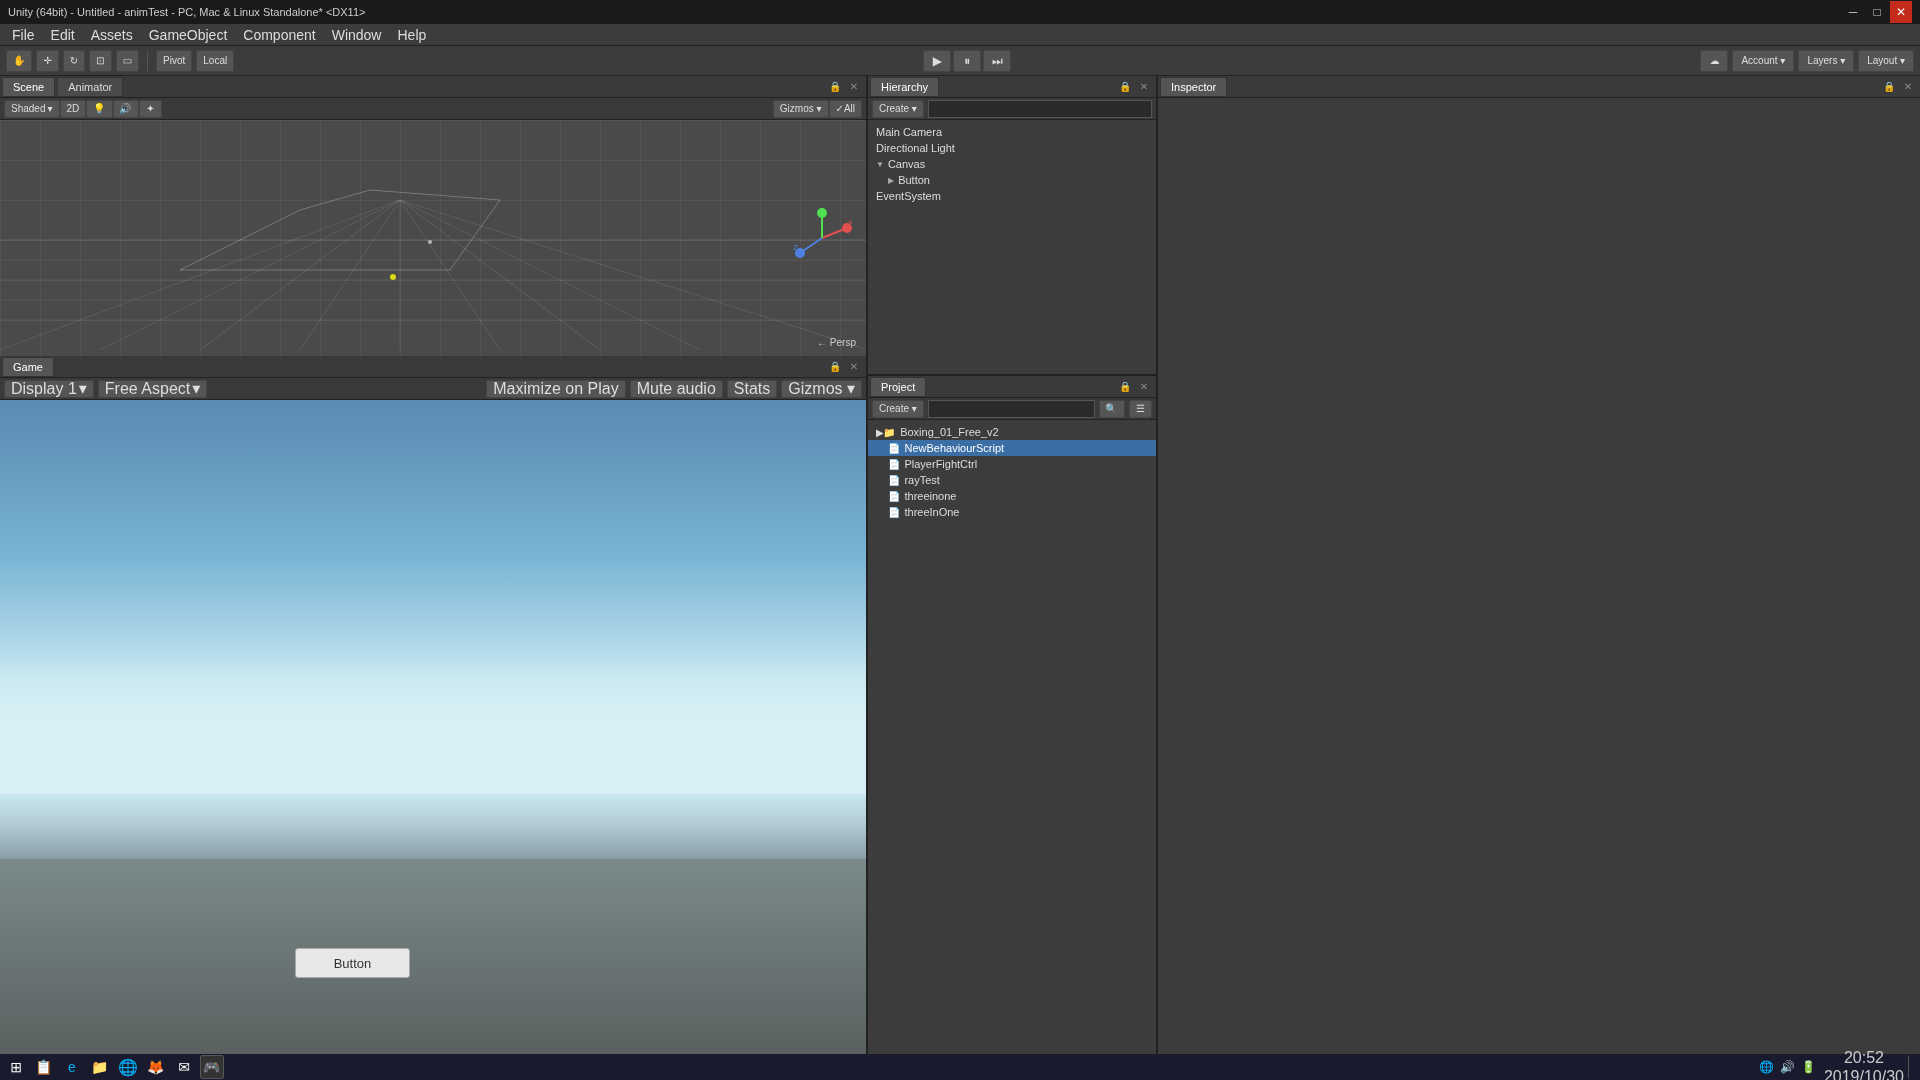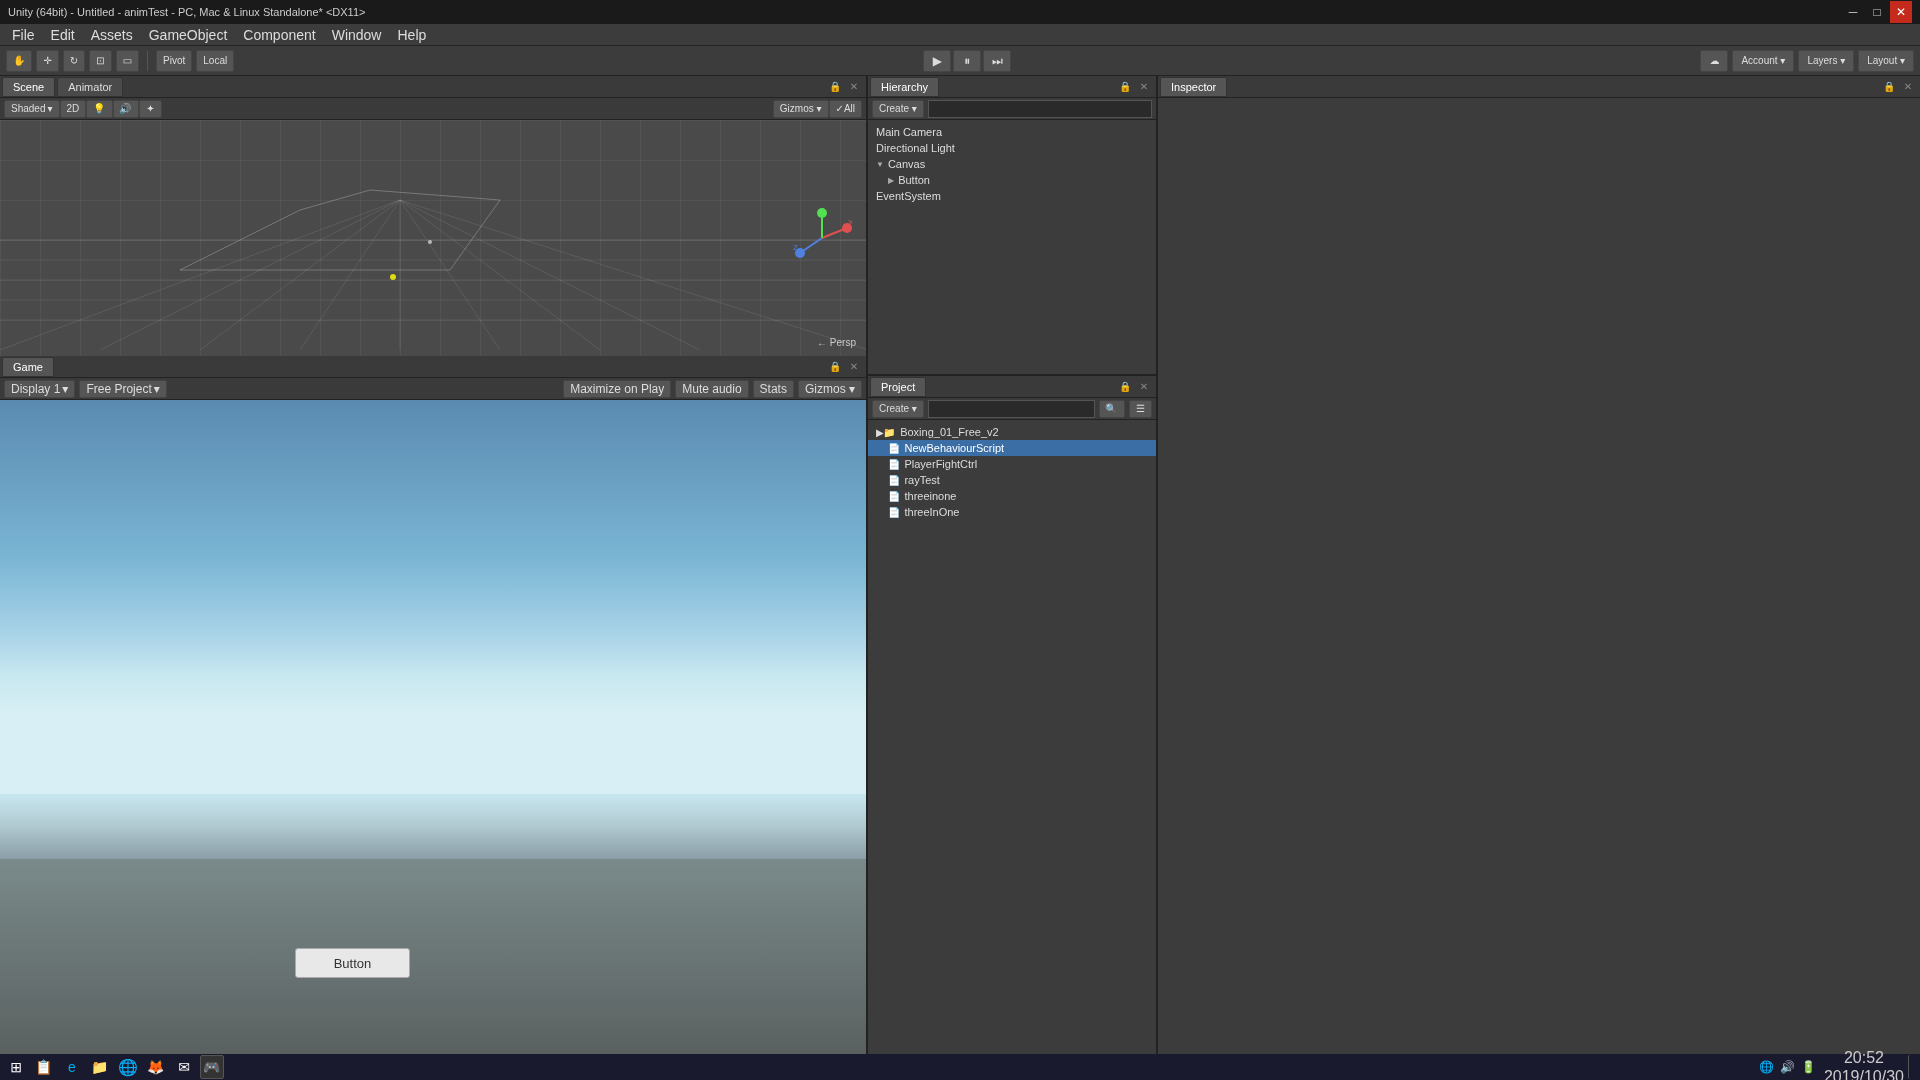--- a/index.html
+++ b/index.html
@@ -190,21 +190,21 @@
       background: #3a3a3a;
       display: flex;
       align-items: center;
       padding: 0 4px;
       gap: 4px;
       border-bottom: 1px solid #222;
     }
     .game-tb-btn {
       height: 18px; padding: 0 6px;
       background: #555; border: 1px solid #444;
-      color: #ddd; font-size: 12px; cursor: pointer;
+      color: #ddd; font-size: 16px; cursor: pointer;
       display: flex; align-items: center; gap: 2px; border-radius: 2px;
     }
     #game-view {
       flex: 1;
       position: relative;
       overflow: hidden;
     }
     
     #game-sky {
       position: absolute;
@@ -575,21 +575,21 @@
           <div class="lock-icon">✕</div>
         </div>
       </div>
 
       <div id="game-toolbar">
         <button class="game-tb-btn">
           <span>Display 1</span>
           <span>▾</span>
         </button>
         <button class="game-tb-btn">
-          <span>Free Project</span>
+          <span>Free Aspect</span>
           <span>▾</span>
         </button>
         <div style="flex:1"></div>
         <button class="game-tb-btn">
           <span>Maximize on Play</span>
         </button>
         <button class="game-tb-btn">
           <span>Mute audio</span>
         </button>
         <button class="game-tb-btn">

